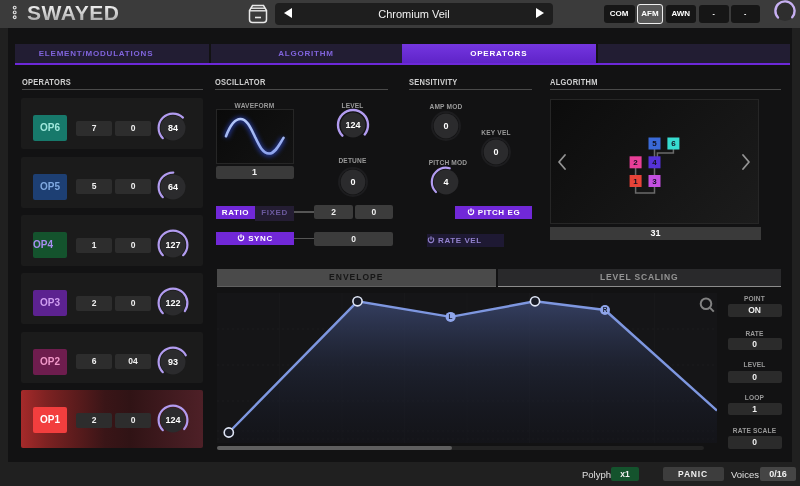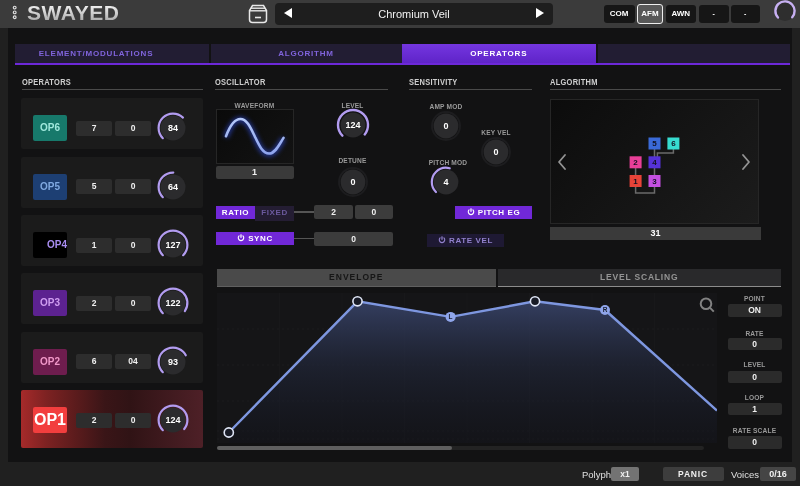--- a/index.html
+++ b/index.html
@@ -81,21 +81,21 @@
         <div class="vbox" style="left:94px;top:22.5px;width:36px;height:15px;line-height:15px;">0</div>
         <div class="knob" style="left:138px;top:16px;width:28px;height:28px;">
     <svg width="34" height="34" viewBox="0 0 34 34" style="position:absolute;left:-3px;top:-3px;">
       <circle cx="17" cy="17" r="12.5" fill="#2b2b2d"></circle>
       <circle cx="17" cy="17" r="14.4" fill="none" stroke="#b29cf0" stroke-width="2.2" pathLength="360" stroke-dasharray="136.1 360" transform="rotate(135 17 17)" stroke-linecap="round"></circle>
     </svg>
     <div class="knobnum" style="top:9px;font-size:9px;">64</div>
         </div>
       </div>
   <div class="abs" style="left:21px;top:215.0px;width:182px;height:51px;background:#1b1b1b;border-radius:2px;">
-        <div class="abs" style="left:12px;top:17px;width:34px;height:26px;background:#000000;color:#a88df0;font-size:10px;font-weight:bold;text-align:right;line-height:26px;border-radius:2px;">OP4</div>
+        <div class="abs" style="left:12px;top:17px;width:34px;height:26px;background:#14532d;color:#a88df0;font-size:10px;font-weight:bold;text-align:left;line-height:26px;border-radius:2px;">OP4</div>
         <div class="vbox" style="left:55px;top:22.5px;width:36px;height:15px;line-height:15px;">1</div>
         <div class="vbox" style="left:94px;top:22.5px;width:36px;height:15px;line-height:15px;">0</div>
         <div class="knob" style="left:138px;top:16px;width:28px;height:28px;">
     <svg width="34" height="34" viewBox="0 0 34 34" style="position:absolute;left:-3px;top:-3px;">
       <circle cx="17" cy="17" r="12.5" fill="#2b2b2d"></circle>
       <circle cx="17" cy="17" r="14.4" fill="none" stroke="#b29cf0" stroke-width="2.2" pathLength="360" stroke-dasharray="270 360" transform="rotate(135 17 17)" stroke-linecap="round"></circle>
     </svg>
     <div class="knobnum" style="top:9px;font-size:9px;">127</div>
         </div>
       </div>
@@ -117,21 +117,21 @@
         <div class="vbox" style="left:94px;top:22.5px;width:36px;height:15px;line-height:15px;">04</div>
         <div class="knob" style="left:138px;top:16px;width:28px;height:28px;">
     <svg width="34" height="34" viewBox="0 0 34 34" style="position:absolute;left:-3px;top:-3px;">
       <circle cx="17" cy="17" r="12.5" fill="#2b2b2d"></circle>
       <circle cx="17" cy="17" r="14.4" fill="none" stroke="#b29cf0" stroke-width="2.2" pathLength="360" stroke-dasharray="197.7 360" transform="rotate(135 17 17)" stroke-linecap="round"></circle>
     </svg>
     <div class="knobnum" style="top:9px;font-size:9px;">93</div>
         </div>
       </div>
   <div class="abs" style="left:21px;top:390.05px;width:182px;height:57.5px;background:linear-gradient(90deg,#a62a2a 0%,#7d2222 14%,#3a1517 46%,#301315 60%,#4e2027 100%);border-radius:2px;">
-        <div class="abs" style="left:12px;top:17px;width:34px;height:26px;background:#f23e3e;color:#ffffff;font-size:16px;font-weight:bold;text-align:center;line-height:26px;border-radius:2px;">OP1</div>
+        <div class="abs" style="left:12px;top:17px;width:34px;height:26px;background:#f23e3e;color:#ffffff;font-size:10px;font-weight:bold;text-align:center;line-height:26px;border-radius:2px;">OP1</div>
         <div class="vbox" style="left:55px;top:22.5px;width:36px;height:15px;line-height:15px;">2</div>
         <div class="vbox" style="left:94px;top:22.5px;width:36px;height:15px;line-height:15px;">0</div>
         <div class="knob" style="left:138px;top:16px;width:28px;height:28px;">
     <svg width="34" height="34" viewBox="0 0 34 34" style="position:absolute;left:-3px;top:-3px;">
       <circle cx="17" cy="17" r="12.5" fill="#2b2b2d"></circle>
       <circle cx="17" cy="17" r="14.4" fill="none" stroke="#b29cf0" stroke-width="2.2" pathLength="360" stroke-dasharray="263.6 360" transform="rotate(135 17 17)" stroke-linecap="round"></circle>
     </svg>
     <div class="knobnum" style="top:9px;font-size:9px;">124</div>
         </div>
       </div>
@@ -206,21 +206,21 @@
     <svg width="32" height="32" viewBox="0 0 32 32" style="position:absolute;left:-3px;top:-3px;">
       <circle cx="16" cy="16" r="12.4" fill="#2b2b2d"></circle>
       <circle cx="16" cy="16" r="14.2" fill="none" stroke="#b29cf0" stroke-width="2.2" pathLength="360" stroke-dasharray="150 360" transform="rotate(135 16 16)" stroke-linecap="round"></circle>
     </svg>
     <div class="knobnum" style="top:8px;font-size:9px;">4</div>
   </div>
   <div class="abs" style="left:427px;top:205.5px;width:77px;height:13px;background:#7128d8;color:#fff;font-size:8px;font-weight:bold;letter-spacing:0.6px;text-align:center;line-height:13px;margin-left:28px;"><svg width="8" height="8" viewBox="0 0 10 10" style="vertical-align:-1px;margin-right:3px;">
         <path d="M5 1 v3.2" stroke="#fff" stroke-width="1.6" stroke-linecap="round"></path>
         <path d="M2.6 2.4 a3.4 3.4 0 1 0 4.8 0" fill="none" stroke="#fff" stroke-width="1.4" stroke-linecap="round"></path>
       </svg>PITCH EG</div>
-  <div class="abs" style="left:427px;top:234px;width:77px;height:13px;background:#1e1933;color:#9181cc;font-size:8px;font-weight:bold;letter-spacing:0.6px;text-align:center;line-height:13px;"><svg width="8" height="8" viewBox="0 0 10 10" style="vertical-align:-1px;margin-right:3px;">
+  <div class="abs" style="left:427px;top:234px;width:77px;height:13px;background:#1e1933;color:#9181cc;font-size:8px;font-weight:bold;letter-spacing:0.6px;text-align:left;line-height:13px;"><svg width="8" height="8" viewBox="0 0 10 10" style="vertical-align:-1px;margin-right:3px;">
         <path d="M5 1 v3.2" stroke="#9181cc" stroke-width="1.6" stroke-linecap="round"></path>
         <path d="M2.6 2.4 a3.4 3.4 0 1 0 4.8 0" fill="none" stroke="#9181cc" stroke-width="1.4" stroke-linecap="round"></path>
       </svg>RATE VEL</div>
 
   <div class="hdr" style="left:550px;top:77px;">ALGORITHM</div>
   <div class="hline" style="left:550px;top:89px;width:231px;"></div>
   <div class="abs" style="left:550px;top:99px;width:209px;height:125px;background:linear-gradient(135deg,#0c0c0c,#1c1c1c);border:1px solid #262626;"></div>
   <svg class="abs" style="left:550px;top:99px;" width="209" height="125" viewBox="0 0 209 125">
 
     <path d="M104.5 50 v8" stroke="#6a6a6a" stroke-width="1.5" fill="none"></path>
@@ -302,18 +302,18 @@
   <div class="lbl" style="left:727px;top:328.5px;width:55px;">RATE</div>
   <div class="vbox" style="left:727.5px;top:337.5px;width:54px;height:12.5px;line-height:12.5px;background:#2b2b2b;">0</div>
   <div class="lbl" style="left:727px;top:360px;width:55px;">LEVEL</div>
   <div class="vbox" style="left:727.5px;top:370.5px;width:54px;height:12.5px;line-height:12.5px;background:#2b2b2b;">0</div>
   <div class="lbl" style="left:727px;top:393px;width:55px;">LOOP</div>
   <div class="vbox" style="left:727.5px;top:402.5px;width:54px;height:12.5px;line-height:12.5px;background:#2b2b2b;">1</div>
   <div class="lbl" style="left:722px;top:425.5px;width:65px;">RATE SCALE</div>
   <div class="vbox" style="left:727.5px;top:436px;width:54px;height:12.5px;line-height:12.5px;background:#2b2b2b;">0</div>
 
   <div class="abs" style="left:566px;top:468px;width:40px;color:#e0e0e0;font-size:9.5px;line-height:13px;padding-left:16px;">Polyphony</div>
-  <div class="vbox" style="left:611px;top:467px;width:28px;height:14px;line-height:14px;background:#737373;">x1</div>
+  <div class="vbox" style="left:611px;top:467px;width:28px;height:14px;line-height:14px;background:#14532d;">x1</div>
   <div class="vbox" style="left:662.5px;top:467px;width:61px;height:14px;line-height:14px;background:#3d3d3d;letter-spacing:0.8px;">PANIC</div>
   <div class="abs" style="left:731px;top:468px;width:30px;color:#e0e0e0;font-size:9.5px;line-height:13px;">Voices</div>
   <div class="vbox" style="left:760px;top:467px;width:36px;height:14px;line-height:14px;background:#454545;font-size:9px;">0/16</div>
 
 </div>
 
 </body></html>

